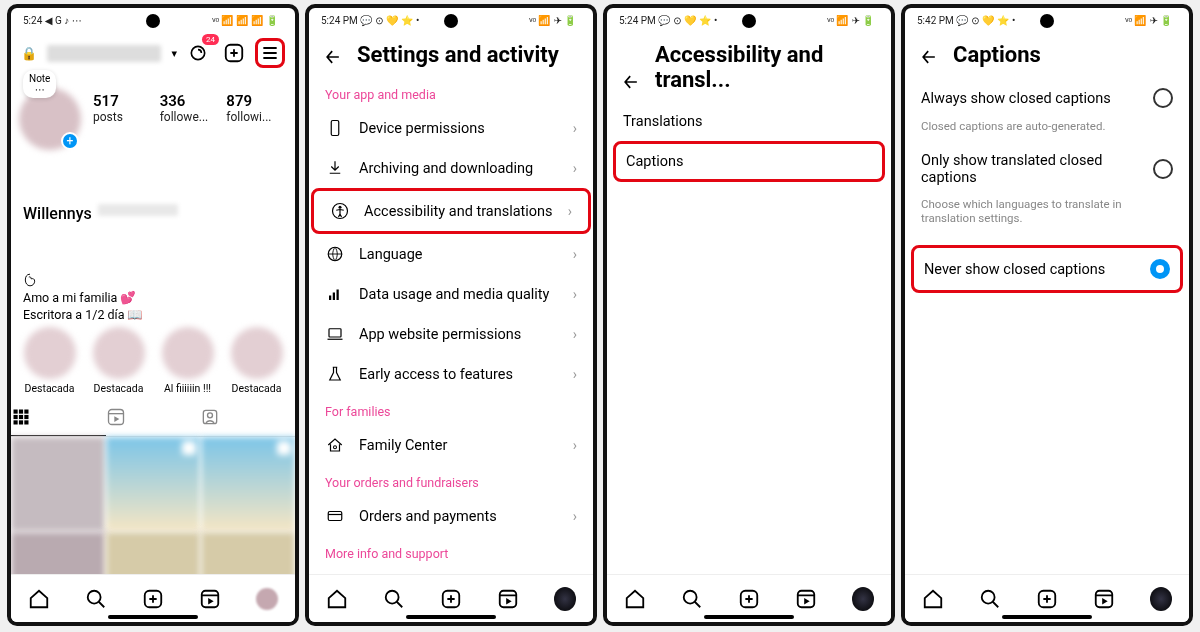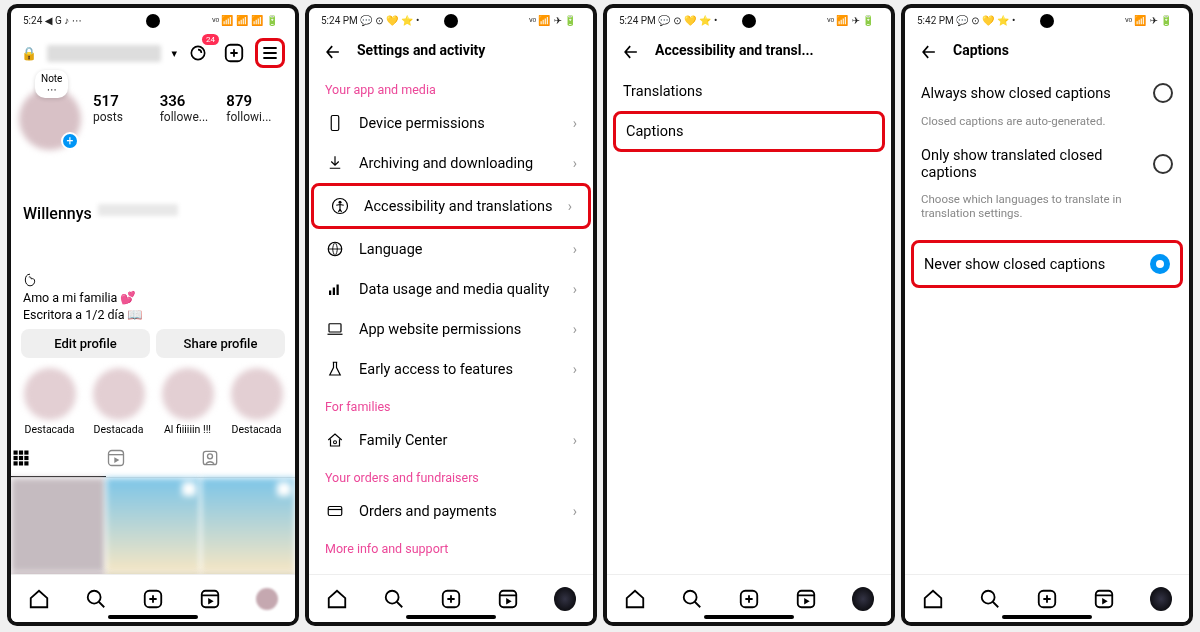--- a/index.html
+++ b/index.html
@@ -64,21 +64,21 @@
   
   .p1-top { display: flex; align-items: center; padding: 6px 10px 2px 10px; gap: 6px; }
   .lock { font-size: 13px; }
   .username-blur { flex: 1; height: 17px; background: #ddd; filter: blur(2px); border-radius: 2px; margin: 0 4px; }
   .chev-down { font-size: 11px; }
   .icon-btn { width: 30px; height: 30px; display: flex; align-items: center; justify-content: center; border-radius: 8px; }
   .badge24 { position: relative; }
   .badge24::before { content: attr(data-badge); position: absolute; top: -4px; right: -6px; background: #ff2e55; color: #fff; font-size: 8px; padding: 1px 4px; border-radius: 8px; }
   .p1-stats { display: flex; align-items: flex-start; padding: 4px 8px; gap: 8px; }
   .avatar-wrap { position: relative; width: 66px; }
-  .note-bubble { position: absolute; top: -4px; left: 16px; background: #fff; border-radius: 10px; box-shadow: 0 1px 4px rgba(0,0,0,0.15); font-size: 10px; padding: 3px 6px; text-align: center; z-index: 2; }
+  .note-bubble { position: absolute; top: -4px; left: 4px; background: #fff; border-radius: 10px; box-shadow: 0 1px 4px rgba(0,0,0,0.15); font-size: 10px; padding: 3px 6px; text-align: center; z-index: 2; }
   .avatar-circ { width: 62px; height: 62px; border-radius: 50%; background: #d8c1c6; margin-top: 14px; filter: blur(3px); }
   .plus-badge { position: absolute; bottom: 0; right: 6px; width: 18px; height: 18px; background: #0095f6; border: 2px solid #fff; border-radius: 50%; display: flex; align-items: center; justify-content: center; color: #fff; font-size: 12px; }
   .stats-grid { display: flex; flex: 1; gap: 6px; padding-top: 18px; }
   .stat { flex: 1; text-align: left; }
   .stat-num { font-weight: 600; font-size: 15px; }
   .stat-label { font-size: 12px; color: #222; white-space: nowrap; overflow: hidden; text-overflow: ellipsis; max-width: 58px; }
   .p1-name { padding: 2px 12px; font-size: 16px; font-weight: 500; display: flex; gap: 6px; margin-top: 48px; }
   .p1-bio { padding: 1px 12px; font-size: 12.5px; }
   .threads-icon { width: 14px; height: 14px; display: inline-flex; }
   .btn-row { display: flex; gap: 6px; padding: 6px 10px; }
@@ -88,21 +88,21 @@
   .hl-circ { width: 52px; height: 52px; border-radius: 50%; background: #e3cfd3; margin: 0 auto; filter: blur(3px); }
   .hl-label { font-size: 10.5px; margin-top: 3px; white-space: nowrap; overflow: hidden; text-overflow: ellipsis; }
   .tabs { display: flex; border-bottom: 1px solid #ddd; }
   .tab { flex: 1; text-align: center; padding: 8px 0; }
   .tab.active { border-bottom: 1.5px solid #000; }
   .grid3 { display: grid; grid-template-columns: 1fr 1fr 1fr; gap: 1px; }
   .grid3 .cell { width: 100%; aspect-ratio: 1; background: #bfcfd6; filter: blur(3px); position: relative; }
   .cell .overlay-icon { position: absolute; top: 4px; right: 4px; width: 14px; height: 14px; background: #fff; border-radius: 3px; filter: none; }
 
   
-  .settings-header { display: flex; align-items: flex-start; gap: 14px; padding: 10px 14px; font-weight: 700; font-size: 14px; }
+  .settings-header { display: flex; align-items: flex-end; gap: 14px; padding: 10px 14px; font-weight: 700; font-size: 22px; }
   .back-arrow { width: 20px; }
   .section-label { font-size: 12.5px; color: #ec4899; padding: 10px 16px 6px 16px; }
   .settings-item { display: flex; align-items: center; gap: 14px; padding: 11px 16px; font-size: 14.5px; }
   .settings-item .item-icon { width: 20px; display: flex; justify-content: center; color: #000; }
   .settings-item .chev { margin-left: auto; color: #999; font-size: 14px; }
   .simple-item { padding: 11px 16px; font-size: 14.5px; }
 
   
   .caption-row { display: flex; align-items: center; padding: 11px 16px; }
   .caption-row .txt { flex: 1; font-size: 14.5px; }
@@ -183,24 +183,20 @@
     <div class="p1-name" style="font-weight:400;padding-top:0;">
       <span class="threads-icon">
         <svg width="14" height="14" viewBox="0 0 24 24">
             <path d="M12 2 C6 2 4 7 4 12 C4 17 7 22 12 22 C17 22 20 18 20 14 C20 10 17 9 14 10 C14 7 12 6 10 7" stroke="#000" fill="none" stroke-width="1.6"></path>
           </svg>
       </span>
     </div>
     <div class="p1-bio">Amo a mi familia 💕</div>
     <div class="p1-bio">Escritora a 1/2 día 📖</div>
 
-    <div class="btn-row">
-      <div class="p1-btn">Edit profile</div>
-      <div class="p1-btn">Share profile</div>
-    </div>
 
     <div class="highlights">
       <div class="hl">
           <div class="hl-circ"></div>
           <div class="hl-label">Destacada</div>
         </div>
       <div class="hl">
           <div class="hl-circ"></div>
           <div class="hl-label">Destacada</div>
         </div>

